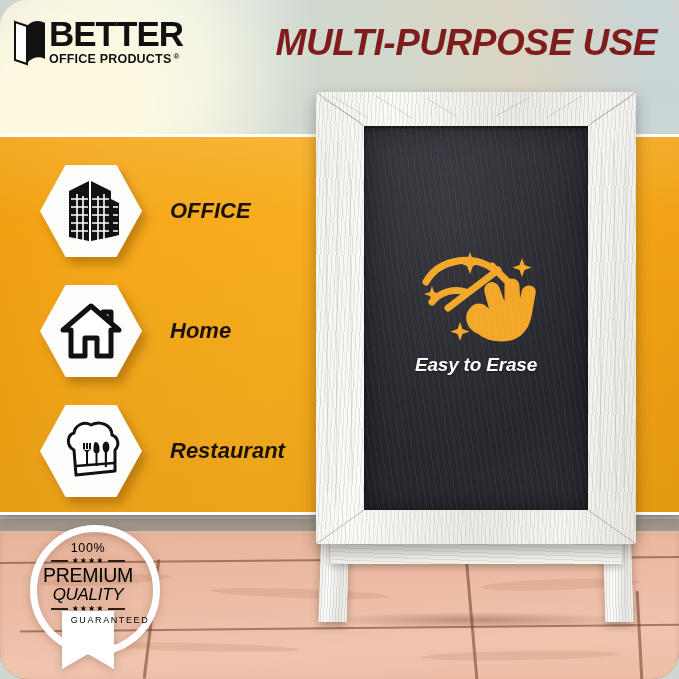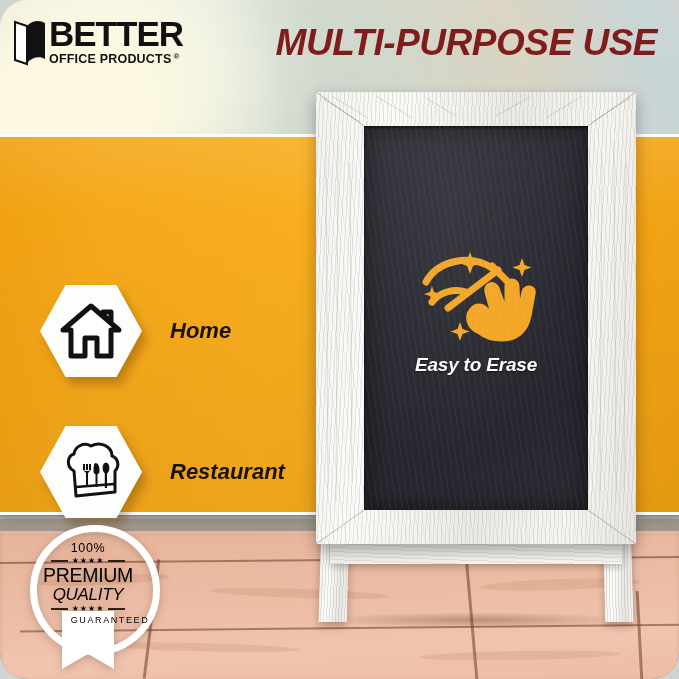--- a/index.html
+++ b/index.html
@@ -159,34 +159,56 @@
       <div class="logo-better">BETTER</div>
       <div class="logo-sub">
         <span>OFFICE PRODUCTS</span>
         <span class="logo-reg">®</span>
       </div>
     </div>
   </div>
 
   <div class="headline">MULTI-PURPOSE USE</div>
 
+  <div class="feature" style="left:40px;top:163px">
+    <div class="hexwrap">
+      <div class="hex">
+        <svg width="60" height="64" viewBox="0 0 60 64">
+          <g fill="#111">
+            <path d="M28 2 L8 12 L8 58 L28 62 Z"></path>
+            <path d="M30 2 L50 12 L50 58 L30 62 Z"></path>
+            <path d="M50 20 L58 24 L58 56 L50 58 Z"></path>
+          </g>
+          <g stroke="#fff" stroke-width="1.6">
+            <path d="M10 20 H27 M10 28 H27 M10 36 H27 M10 44 H27 M10 52 H27"></path>
+            <path d="M31 20 H48 M31 28 H48 M31 36 H48 M31 44 H48 M31 52 H48"></path>
+            <path d="M16 15 V60 M22 17 V61"></path>
+            <path d="M37 17 V61 M43 15 V60"></path>
+            <path d="M52 28 H57 M52 36 H57 M52 44 H57 M52 52 H57"></path>
+          </g>
+          <path d="M29 1 L29 63" stroke="#fff" stroke-width="1.4"></path>
+        </svg>
+      </div>
+    </div>
+    <div class="feature-label">OFFICE</div>
+  </div>
 
   <div class="feature" style="left:40px;top:283px">
     <div class="hexwrap">
       <div class="hex">
         <svg width="64" height="58" viewBox="0 0 64 58">
           <path d="M32 4 L60 28 L52 28 L52 54 L38 54 L38 36 L26 36 L26 54 L12 54 L12 28 L4 28 Z
                    M44 10 L52 10 L52 20 L44 13 Z" fill="#fff" stroke="#111" stroke-width="5" stroke-linejoin="round"></path>
         </svg>
       </div>
     </div>
     <div class="feature-label">Home</div>
   </div>
 
-  <div class="feature" style="left:40px;top:424px">
+  <div class="feature" style="left:40px;top:403px">
     <div class="hexwrap">
       <div class="hex">
         <svg width="62" height="64" viewBox="0 0 62 64">
           <path d="M31 6 C40 1 52 6 52 16 C58 18 60 26 55 31 L55 52 L16 56 L14 31 C6 27 7 16 14 14 C15 6 24 2 31 6 Z" fill="#fff" stroke="#111" stroke-width="3" stroke-linejoin="round"></path>
           <path d="M16 47 L54 44" stroke="#111" stroke-width="2.6" fill="none"></path>
           <g fill="#111">
             <path d="M24 24 L24 30 M27 24 L27 30 M30 24 L30 30" stroke="#111" stroke-width="2"></path>
             <path d="M23 30 q4 2 8 0 l-3 3 l0 14 l-2 0 l0 -14 z"></path>
             <path d="M35.5 23 q4 0 4 8 q0 3 -2 3 l0 13 l-2 0 l0 -13 q-2 0 -2 -3 q0 -8 2 -8 z"></path>
             <ellipse cx="46" cy="28" rx="3.4" ry="5.6"></ellipse>

